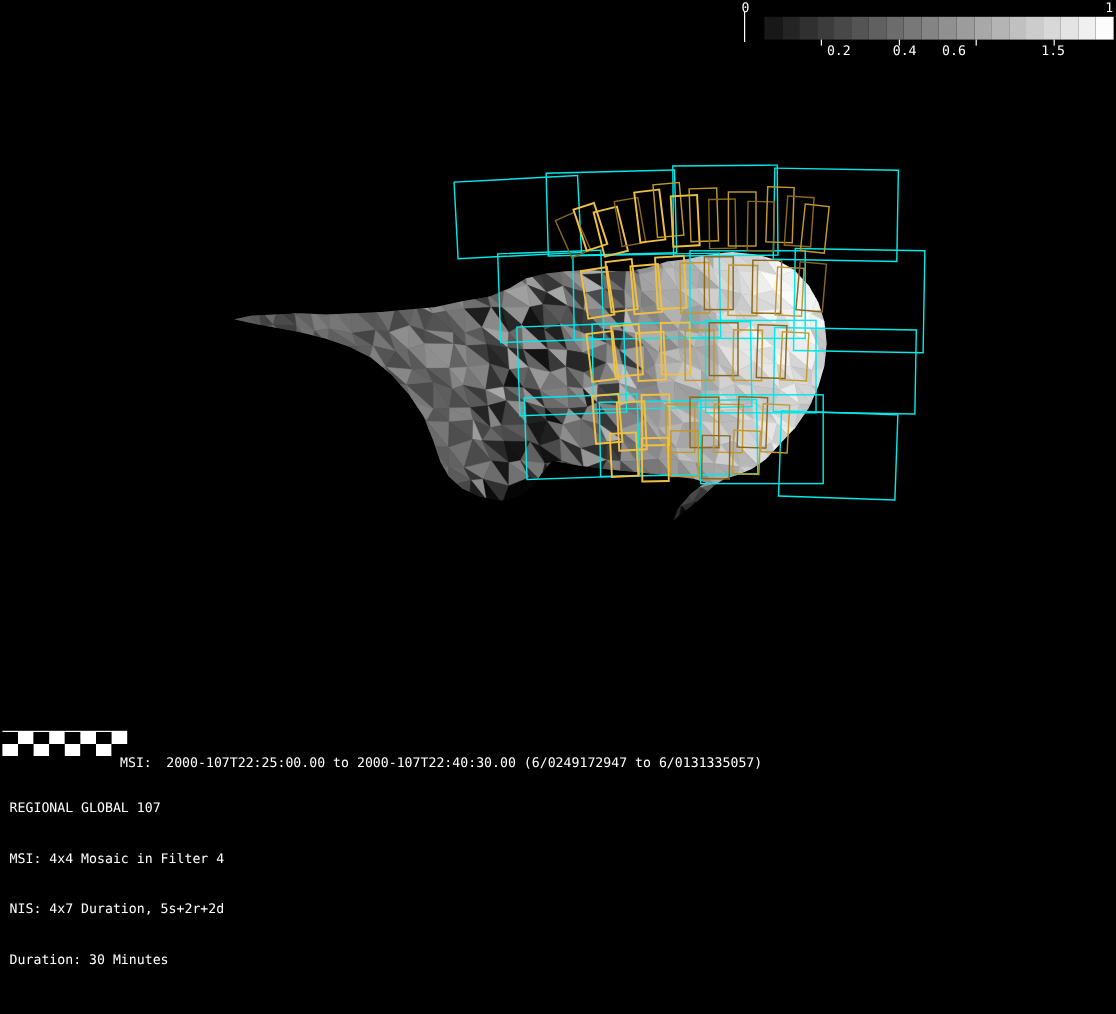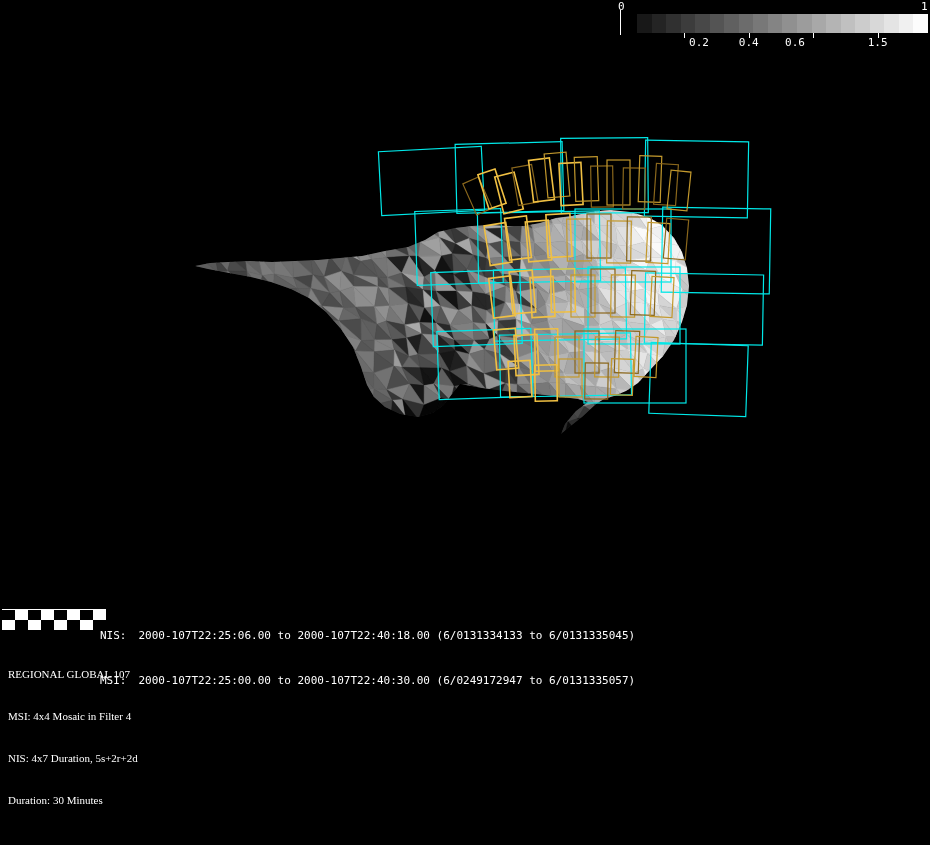--- a/index.html
+++ b/index.html
@@ -17,21 +17,21 @@
   .cb-ticklabel{position:absolute;top:36px;width:30px;text-align:center;}
   
   .scalebar{position:absolute;left:2px;top:594px;width:104px;font-size:11px;}
   .sb-label{position:absolute;left:0;top:14px;width:104px;text-align:center;font-style:italic;}
   .sb-line{position:absolute;left:0;top:15px;width:104px;height:1px;background:#fff;}
   .sb-board{position:absolute;left:0;top:16px;width:104px;height:20px;}
   .sb-cell{position:absolute;width:13px;height:10px;}
   
   .legend{position:absolute;left:100px;top:598px;font-size:11px;line-height:15px;white-space:pre;}
   .legend .lbl{display:inline-block;margin-right:12px;}
-  .info{position:absolute;left:8px;top:639px;font-size:11px;line-height:14px;white-space:pre;font-family:Liberation Serif, serif;}
+  .info{position:absolute;left:8px;top:639px;font-size:11px;line-height:14px;white-space:pre;}
 </style>
 </head>
 <body>
 
 <div class="screen">
 
   <svg class="scene-svg" width="930" height="845" viewBox="0 0 930 845">
       <defs>
         <clipPath id="astclip">
           <polygon points="195,266 210,263 228,262 250,261 272,262 295,261 318,260 340,258 362,256 385,251 408,247 425,240 438,232 455,228 472,226 490,225 508,226 524,226 540,223 556,218 572,216 590,212 610,210 630,212 648,217 662,225 674,238 682,252 687,268 689,286 687,305 682,322 674,340 663,356 650,370 638,383 626,391 614,396 604,399 596,404 582,417 568,428 561,434 565,424 576,411 588,402 578,399 562,397 545,395 525,393 505,391 482,388 460,384 452,394 444,405 433,413 418,417 400,414 385,407 374,397 367,385 361,367 353,347 341,329 326,312 309,298 291,289 271,282 251,277 229,273 208,269"></polygon>
@@ -1187,21 +1187,21 @@
         <div style="background: rgb(204, 204, 204);"></div>
         <div style="background: rgb(216, 216, 216);"></div>
         <div style="background: rgb(228, 228, 228);"></div>
         <div style="background: rgb(240, 240, 240);"></div>
         <div style="background: rgb(252, 252, 252);"></div>
       </div>
     <div id="cb-ticks">
         <div class="cb-tick" style="left: 68.4px;"></div>
         <div class="cb-ticklabel" style="left: 68px;">0.2</div>
         <div class="cb-tick" style="left: 132.8px;"></div>
-        <div class="cb-ticklabel" style="left: 117.8px;">0.4</div>
+        <div class="cb-ticklabel" style="left: 117.8px; text-align: right;">0.4</div>
         <div class="cb-tick" style="left: 197.2px;"></div>
         <div class="cb-ticklabel" style="left: 164px;">0.6</div>
         <div class="cb-tick" style="left: 261.6px;"></div>
         <div class="cb-ticklabel" style="left: 246.6px;">1.5</div>
       </div>
   </div>
 
   <div class="scalebar">
     <span class="sb-label">5 km</span>
     <div class="sb-line"></div>
@@ -1219,21 +1219,20 @@
         <div class="sb-cell" style="left: 26px; top: 10px; background: rgb(255, 255, 255);"></div>
         <div class="sb-cell" style="left: 39px; top: 10px; background: rgb(0, 0, 0);"></div>
         <div class="sb-cell" style="left: 52px; top: 10px; background: rgb(255, 255, 255);"></div>
         <div class="sb-cell" style="left: 65px; top: 10px; background: rgb(0, 0, 0);"></div>
         <div class="sb-cell" style="left: 78px; top: 10px; background: rgb(255, 255, 255);"></div>
         <div class="sb-cell" style="left: 91px; top: 10px; background: rgb(0, 0, 0);"></div>
       </div>
   </div>
 
   <div class="legend">
-    <div><span class="lbl">NIS:</span><span>2000-107T22:25:06.00 to 2000-107T22:40:18.00 (6/0131334133 to 6/0131335045)</span></div>
     <div><span class="lbl">MSI:</span><span>2000-107T22:25:00.00 to 2000-107T22:40:30.00 (6/0249172947 to 6/0131335057)</span></div>
   </div>
 
   <div class="info">
     <div>REGIONAL GLOBAL 107</div>
     <div>MSI: 4x4 Mosaic in Filter 4</div>
     <div>NIS: 4x7 Duration, 5s+2r+2d</div>
     <div>Duration: 30 Minutes</div>
   </div>
 

